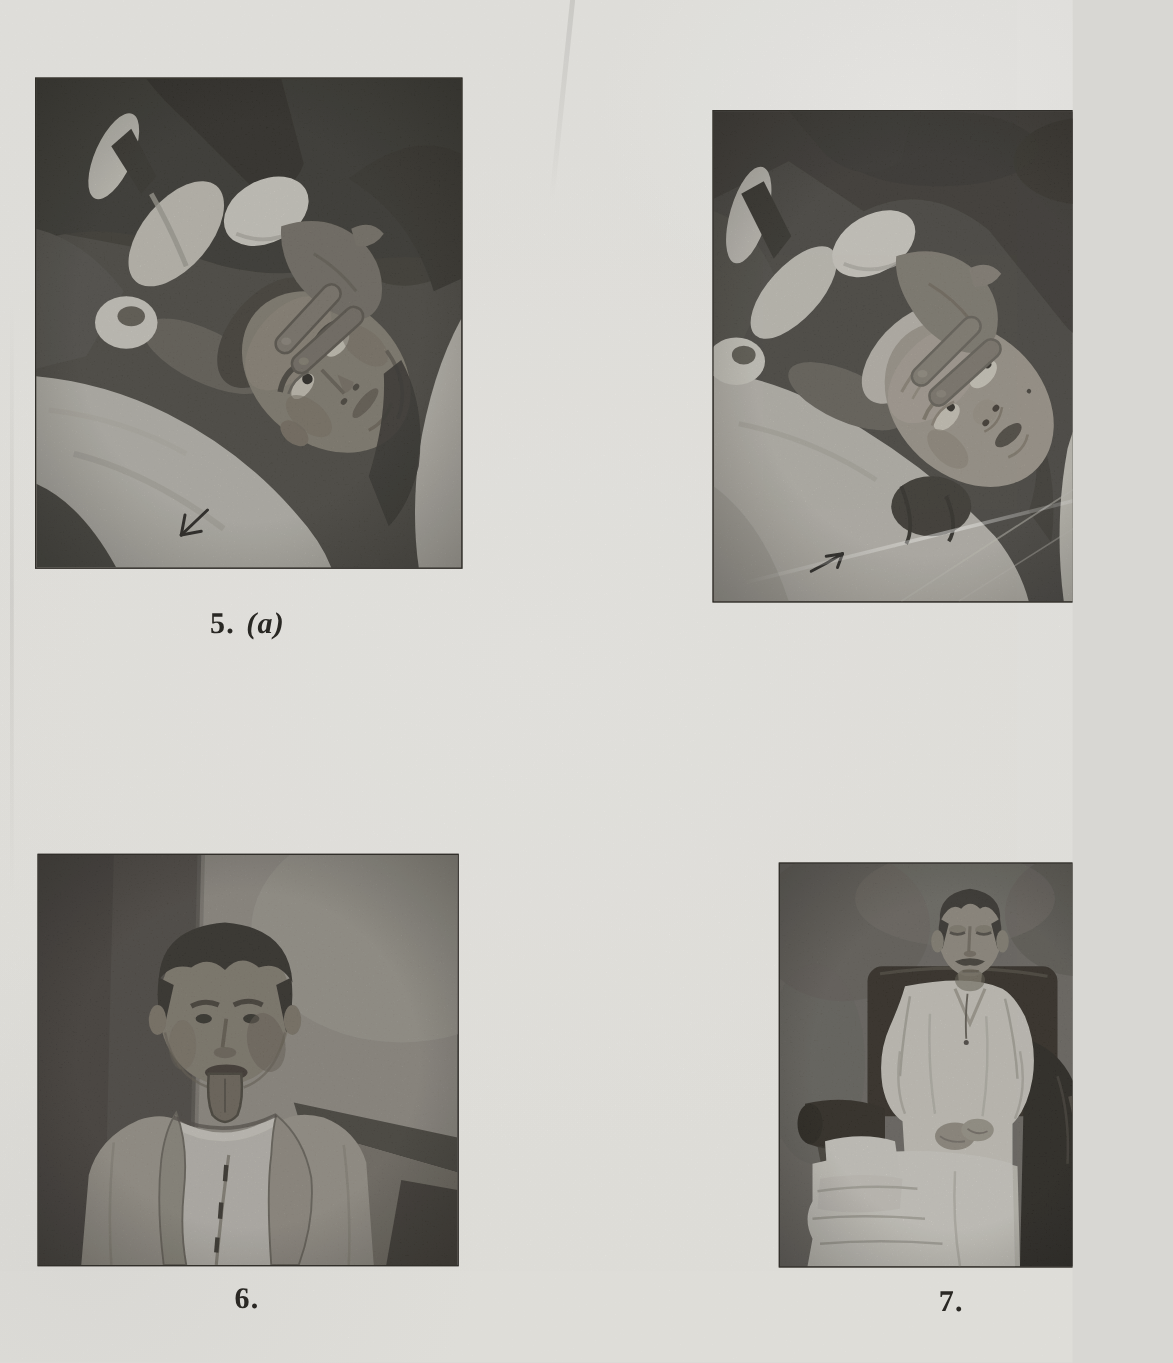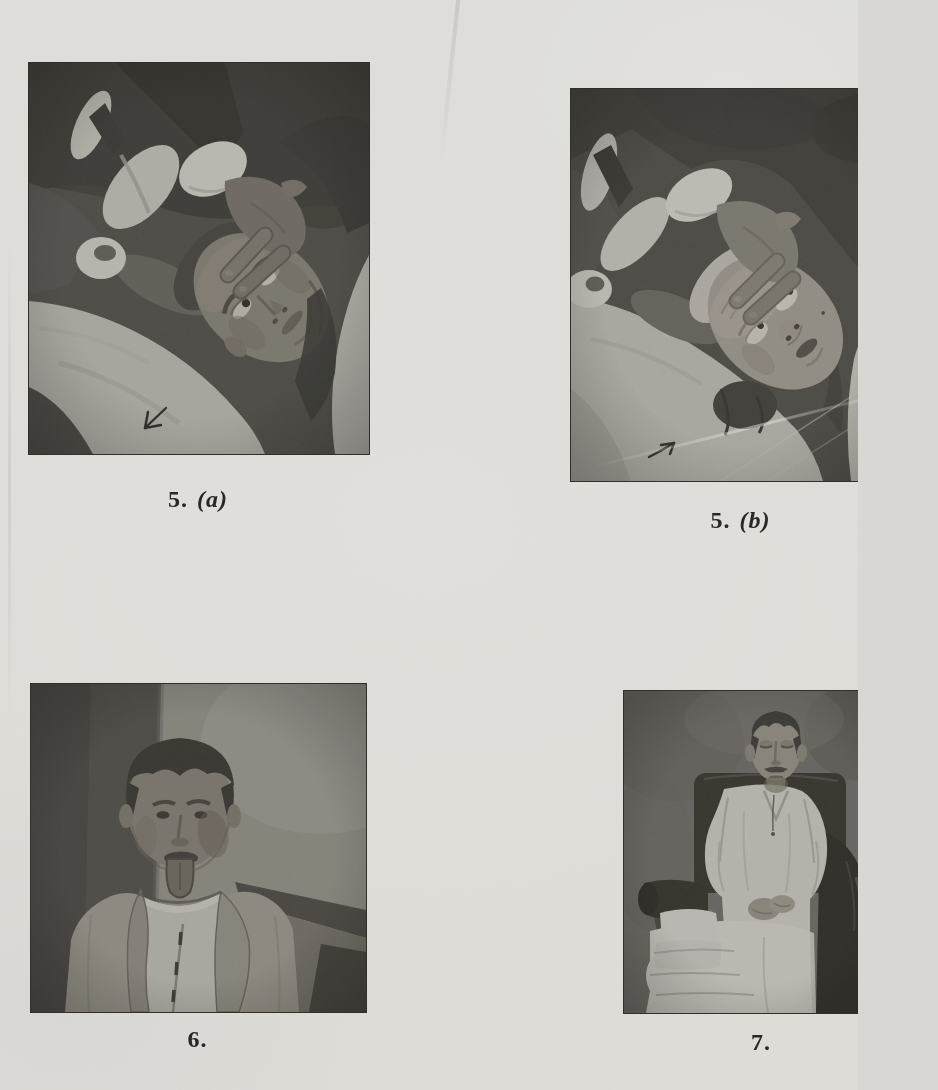--- a/index.html
+++ b/index.html
@@ -210,23 +210,20 @@
       </g>
       <g stroke="#2e2c28" stroke-width="2.4" stroke-linecap="round" fill="none">
         <path d="M78,368 Q90,362 103,354"></path>
         <path d="M103,354 L90,356"></path>
         <path d="M103,354 L99,365"></path>
       </g>
       <rect width="341" height="392" filter="url(#grainDark)" opacity="0.12"></rect>
       <rect width="341" height="392" filter="url(#grainLight)" opacity="0.08"></rect>
       <rect width="341" height="392" fill="url(#vig)"></rect>
     </svg>
-    <figcaption>
-      <span class="cap-num">5.</span><span class="cap-suffix">(b)</span>
-    </figcaption>
   </figure>
 
   <figure id="fig6">
     <svg class="photo" viewBox="0 0 335 328">
       <g>
         <rect width="335" height="328" fill="#99958c"></rect>
         <ellipse cx="290" cy="60" rx="120" ry="90" fill="#a4a097" opacity="0.8"></ellipse>
         <path d="M0,0 L130,0 L122,328 L0,328 Z" fill="#534f49"></path>
         <path d="M0,0 L60,0 L52,328 L0,328 Z" fill="#484440" opacity="0.8"></path>
         <path d="M130,0 L122,328" stroke="#6e6a63" stroke-width="6" opacity="0.5" fill="none"></path>

